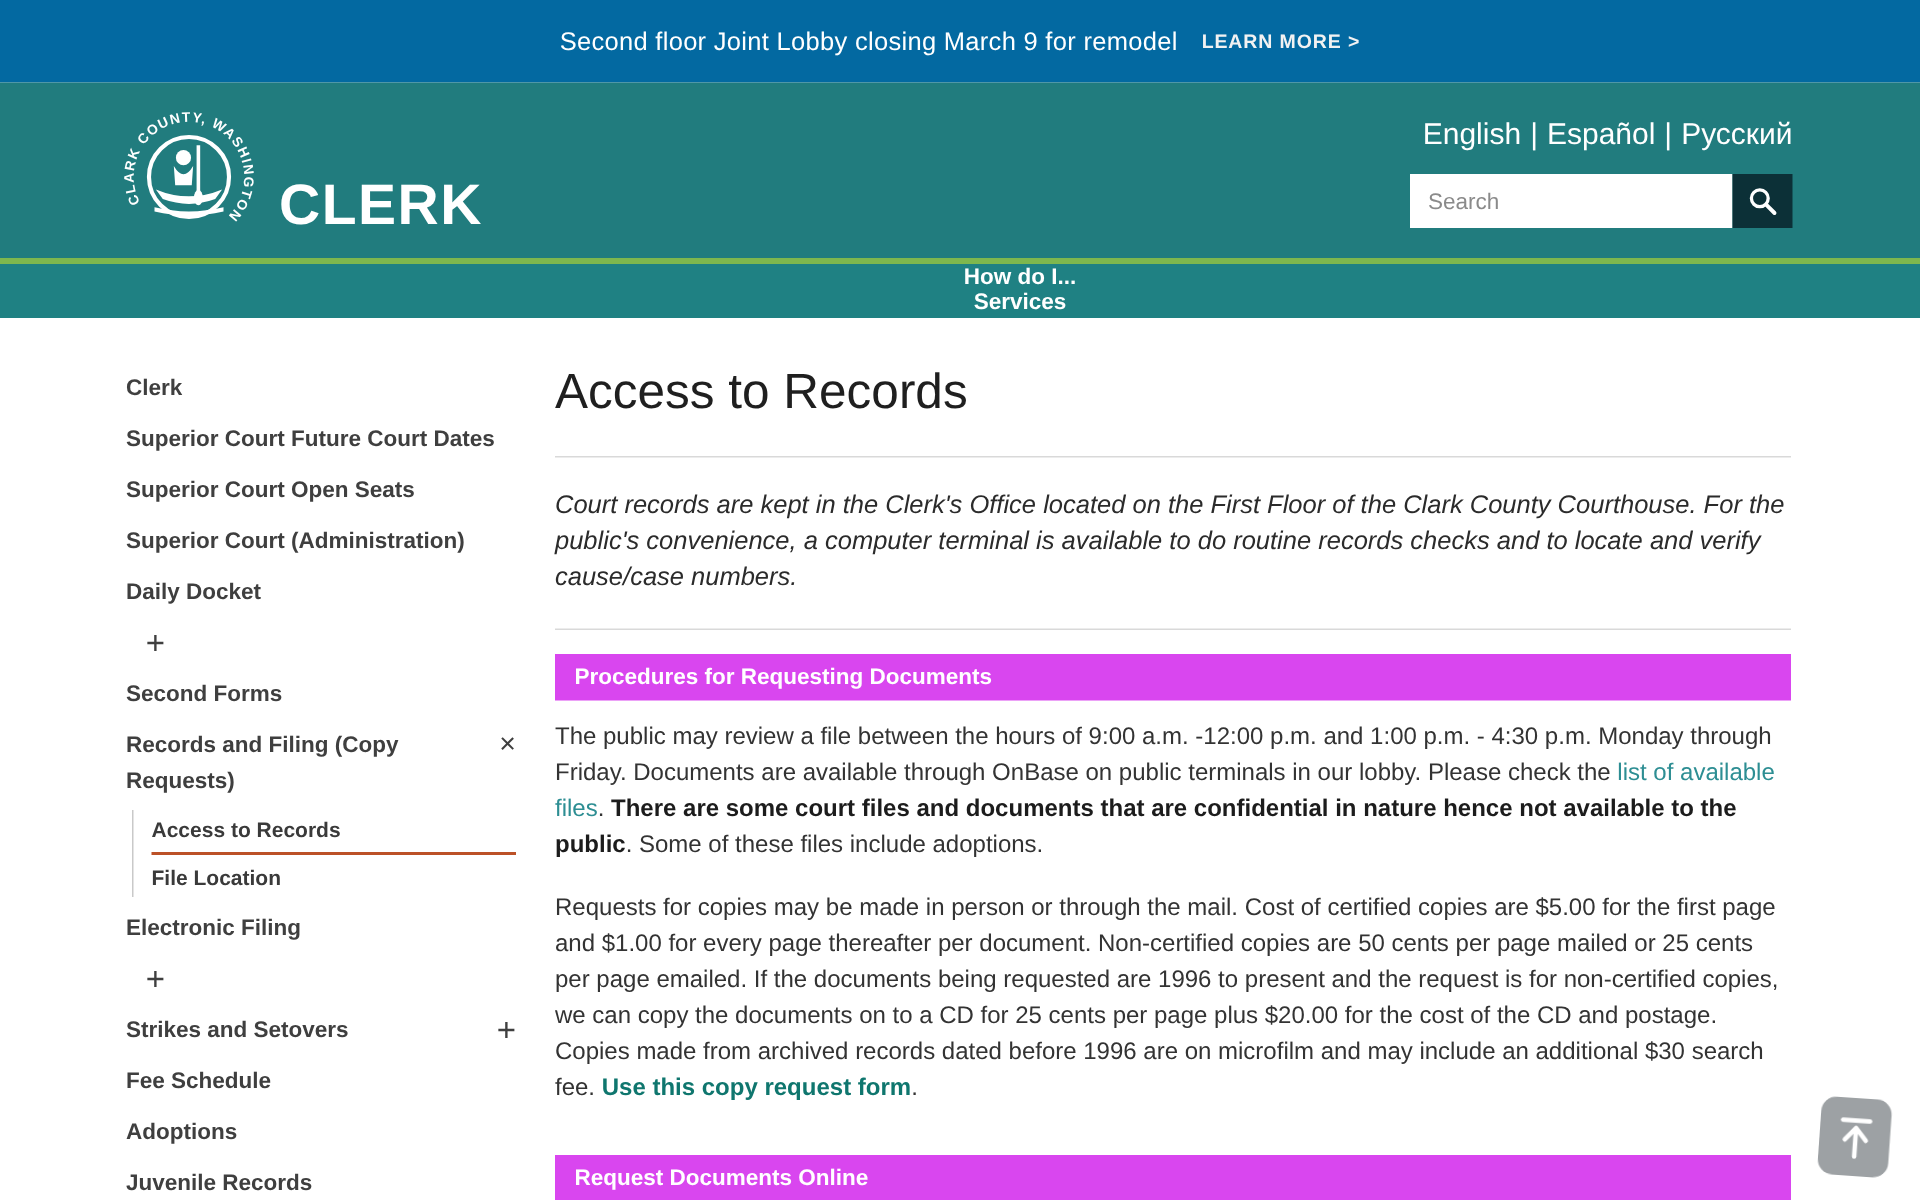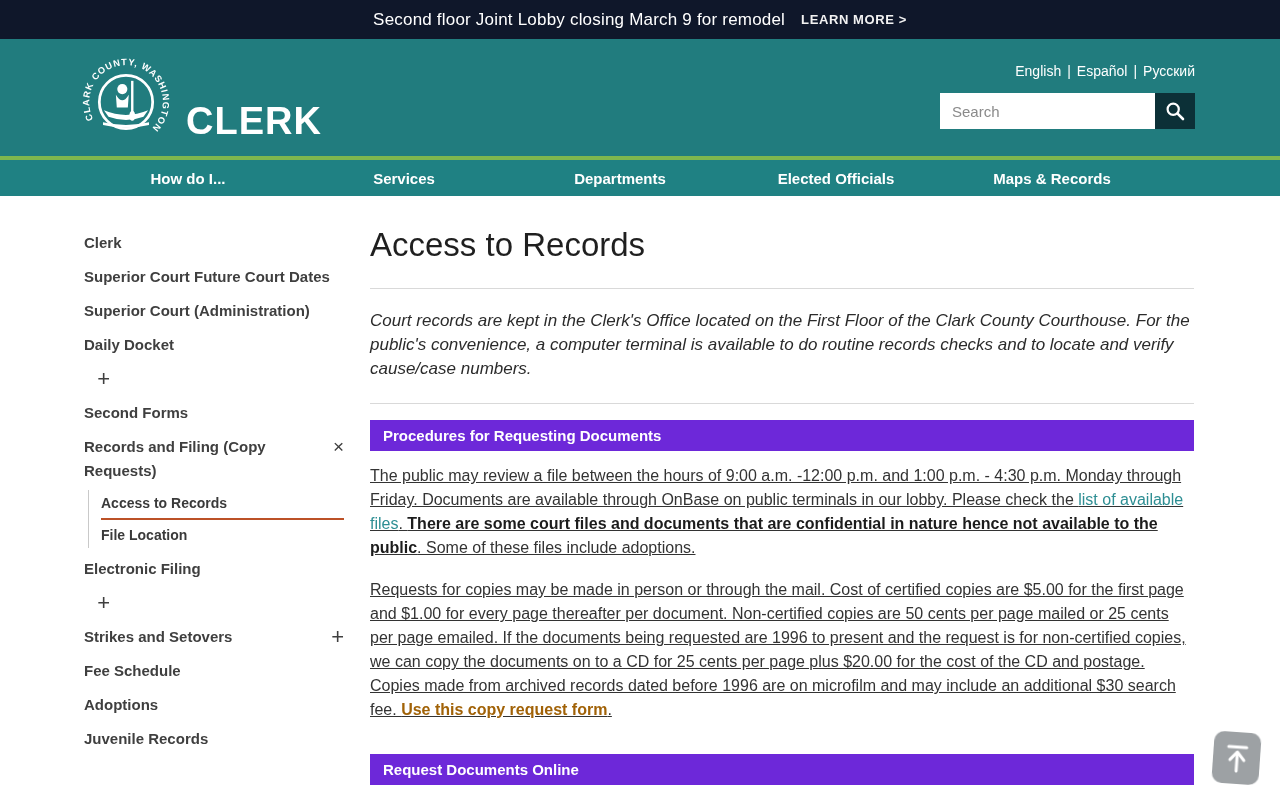--- a/index.html
+++ b/index.html
@@ -5,55 +5,55 @@
   * { box-sizing: border-box; margin: 0; padding: 0; }
   html, body { width: 1280px; height: 800px; overflow: hidden; }
   body {
     font-family: "Liberation Sans", sans-serif;
     background: #ffffff;
     position: relative;
   }
 
   
   .alert-banner {
-    height: 39px; background: #0f172a;
+    height: 55px; background: #0369a1;
     display: flex; align-items: center; justify-content: center; gap: 16px;
   }
   .alert-msg { color: #ffffff; font-size: 17px; font-weight: 500; letter-spacing: 0.2px; }
   .alert-cta { color: #f2f2f2; font-size: 13px; font-weight: 600; letter-spacing: 0.6px; cursor: pointer; }
 
   
   .site-header { height: 117px; background: #217c7e; position: relative; }
   .logo-wrap { position: absolute; left: 80px; top: 17px; display: flex; align-items: flex-end; }
   .seal-svg { width: 92px; height: 92px; display: block; }
   .site-title {
     color: #ffffff; font-size: 38px; font-weight: 600; letter-spacing: 1px;
     margin: 0 0 8px 14px; line-height: 1;
   }
   .header-right { position: absolute; right: 85px; top: 24px; }
-  .lang-row { color: #ffffff; font-size: 14px; text-align: right; }
+  .lang-row { color: #ffffff; font-size: 20px; text-align: right; }
   .lang-row span { cursor: pointer; }
   .lang-sep { margin: 0 6px; cursor: default !important; }
   .search-row { display: flex; margin-top: 14px; padding-left: 36px; }
   .search-input {
     width: 215px; height: 36px; border: none; border-radius: 0;
     padding: 0 12px; font-size: 15px; color: #555;
     font-family: "Liberation Sans", sans-serif; outline: none;
   }
   .search-input::placeholder { color: #8a8a8a; }
   .search-btn {
     width: 40px; height: 36px; background: #0c3037; border: none;
     display: flex; align-items: center; justify-content: center; cursor: pointer;
   }
 
   
   .green-line { height: 4px; background: #7eb74e; }
   .nav-bar {
     height: 36px; background: #1f8183;
-    display: flex; align-items: center; padding-left: 80px;
+    display: flex; align-items: center; padding-left: 80px; flex-direction: column;
   }
   .nav-item {
     width: 216px; text-align: center; color: #ffffff;
     font-size: 15px; font-weight: 700; cursor: pointer;
   }
 
   
   .page { display: flex; padding: 22px 86px 0 84px; }
 
   
@@ -75,27 +75,27 @@
 
   
   .content { flex: 1; padding-left: 26px; }
   .page-title { font-size: 33px; font-weight: 400; color: #1f1f1f; margin: 8px 0 24px; }
   .rule { border: none; border-top: 1px solid #d9d9d9; margin: 0; }
   .intro {
     font-style: italic; font-size: 17px; line-height: 1.42; color: #2b2b2b;
     margin: 20px 0 22px;
   }
   .section-bar {
-    background: #6d28d9; color: #ffffff; font-size: 15px; font-weight: 700;
+    background: #d946ef; color: #ffffff; font-size: 15px; font-weight: 700;
     padding: 7px 13px; margin-top: 16px;
   }
   .section-bar.second { margin-top: 32px; }
-  .body-p { font-size: 16px; line-height: 24px; color: #333333; margin: 13px 0 18px; text-decoration: underline; }
+  .body-p { font-size: 16px; line-height: 24px; color: #333333; margin: 13px 0 18px; }
   .tlink { color: #2d8e93; cursor: pointer; }
-  .tlink-bold { color: #a16207; font-weight: 700; cursor: pointer; }
+  .tlink-bold { color: #0f766e; font-weight: 700; cursor: pointer; }
   .bold-seg { font-weight: 700; color: #1c1c1c; }
 
   
   .back-top {
     position: fixed; right: 20px; bottom: 16px; width: 47px; height: 52px;
     background: #9da1a4; border-radius: 10px; transform: rotate(4deg);
     display: flex; align-items: center; justify-content: center;
     cursor: pointer; border: none;
   }
 </style>
@@ -156,20 +156,23 @@
 <div class="page">
 
   <div class="sidebar">
     <div class="side-item">
       <span class="side-label">Clerk</span>
     </div>
     <div class="side-item">
       <span class="side-label">Superior Court Future Court Dates</span>
     </div>
     <div class="side-item">
+      <span class="side-label">Superior Court Open Seats</span>
+    </div>
+    <div class="side-item">
       <span class="side-label">Superior Court (Administration)</span>
     </div>
     <div class="side-item">
       <span class="side-label">Daily Docket</span>
     </div>
     <div class="side-item">
       <span class="side-toggle">+</span>
     </div>
     <div class="side-item">
       <span class="side-label">Second Forms</span>

